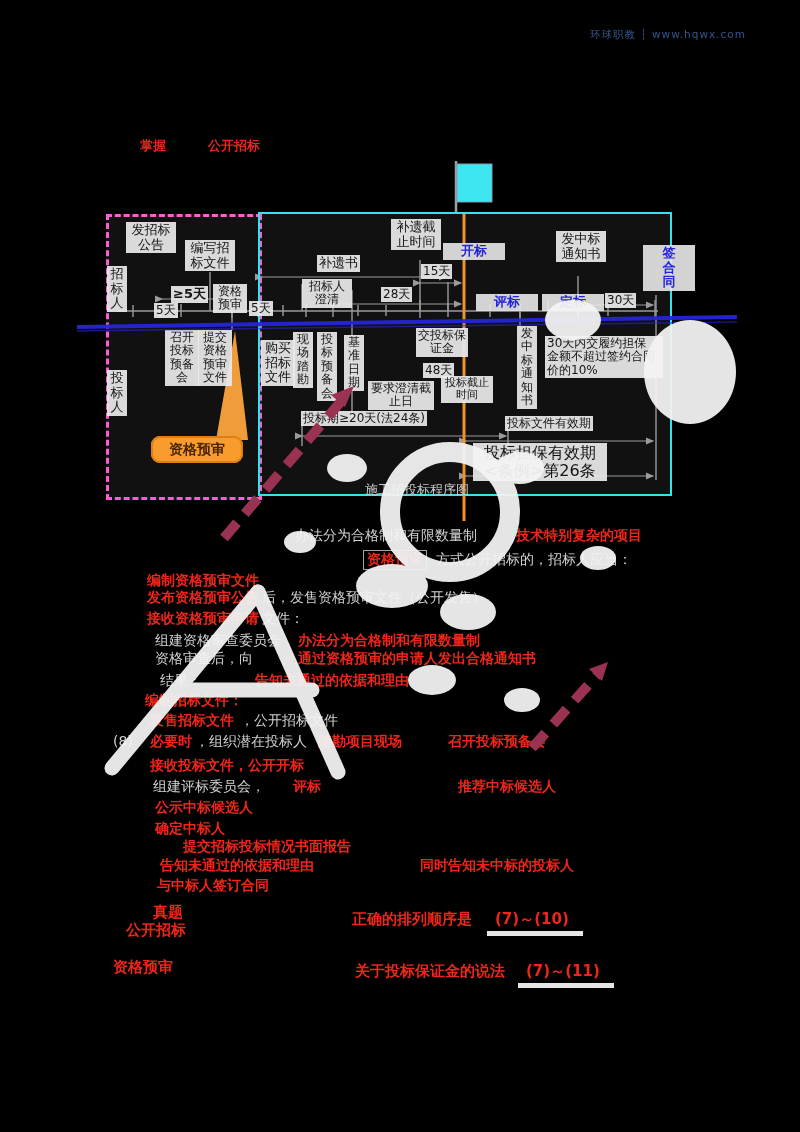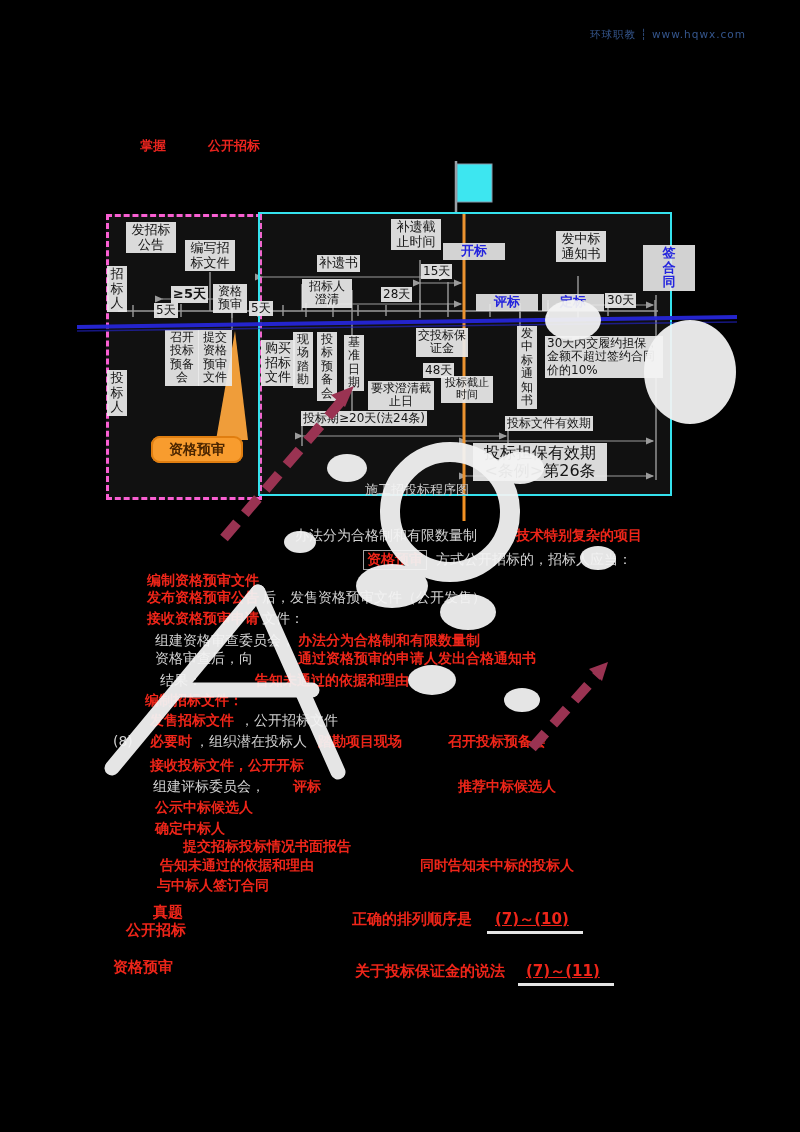--- a/index.html
+++ b/index.html
@@ -13,21 +13,21 @@
        line-height:1.12;padding:1px 2px;word-break:break-all;text-align:center;}
   .blue-lbl{position:absolute;z-index:2;background:rgba(233,233,233,0.90);color:#2424dd;
        font-weight:bold;line-height:1.12;padding:1px 18px;word-break:break-all;text-align:center;}
   .plain{position:absolute;z-index:2;line-height:1.15;}
   .callout{position:absolute;z-index:2;background:#f89c2e;border-radius:9px;color:#4a2500;
        font-weight:bold;display:flex;align-items:center;justify-content:center;
        box-shadow:0 0 0 2px #e07e10 inset;}
   .ng{position:absolute;z-index:2;color:#d2d2d2;font-size:14px;white-space:nowrap;}
   .nr{position:absolute;z-index:2;color:#ee2519;font-weight:bold;font-size:14px;white-space:nowrap;}
   .exam-t{font-size:15px;}
-  .ans{border-bottom:3px solid #e5e5e5;padding:0 14px 2px 8px;text-decoration:underline;}
+  .ans{border-bottom:5px solid #e5e5e5;padding:0 14px 2px 8px;}
   .boxed{border:1px solid #a5a5a5;padding:0 3px;}
   #heading{position:absolute;left:140px;top:137px;z-index:2;color:#e8241e;
        font-weight:bold;font-size:13px;white-space:nowrap;}
   #heading .gap{display:inline-block;width:42px;}
   #logo{position:absolute;left:586px;top:26px;width:164px;z-index:2;text-align:center;}
   #logo .brand{font-size:29px;font-weight:bold;color:#2e4f86;letter-spacing:1px;
        text-shadow:0 0 2px #b9c6dd;white-space:nowrap;}
   #logo .play{display:inline-block;width:22px;height:22px;border-radius:50%;background:#fff;
        vertical-align:middle;position:relative;margin:0 1px;}
   #logo .play::after{content:"";position:absolute;left:8px;top:5px;width:0;height:0;

